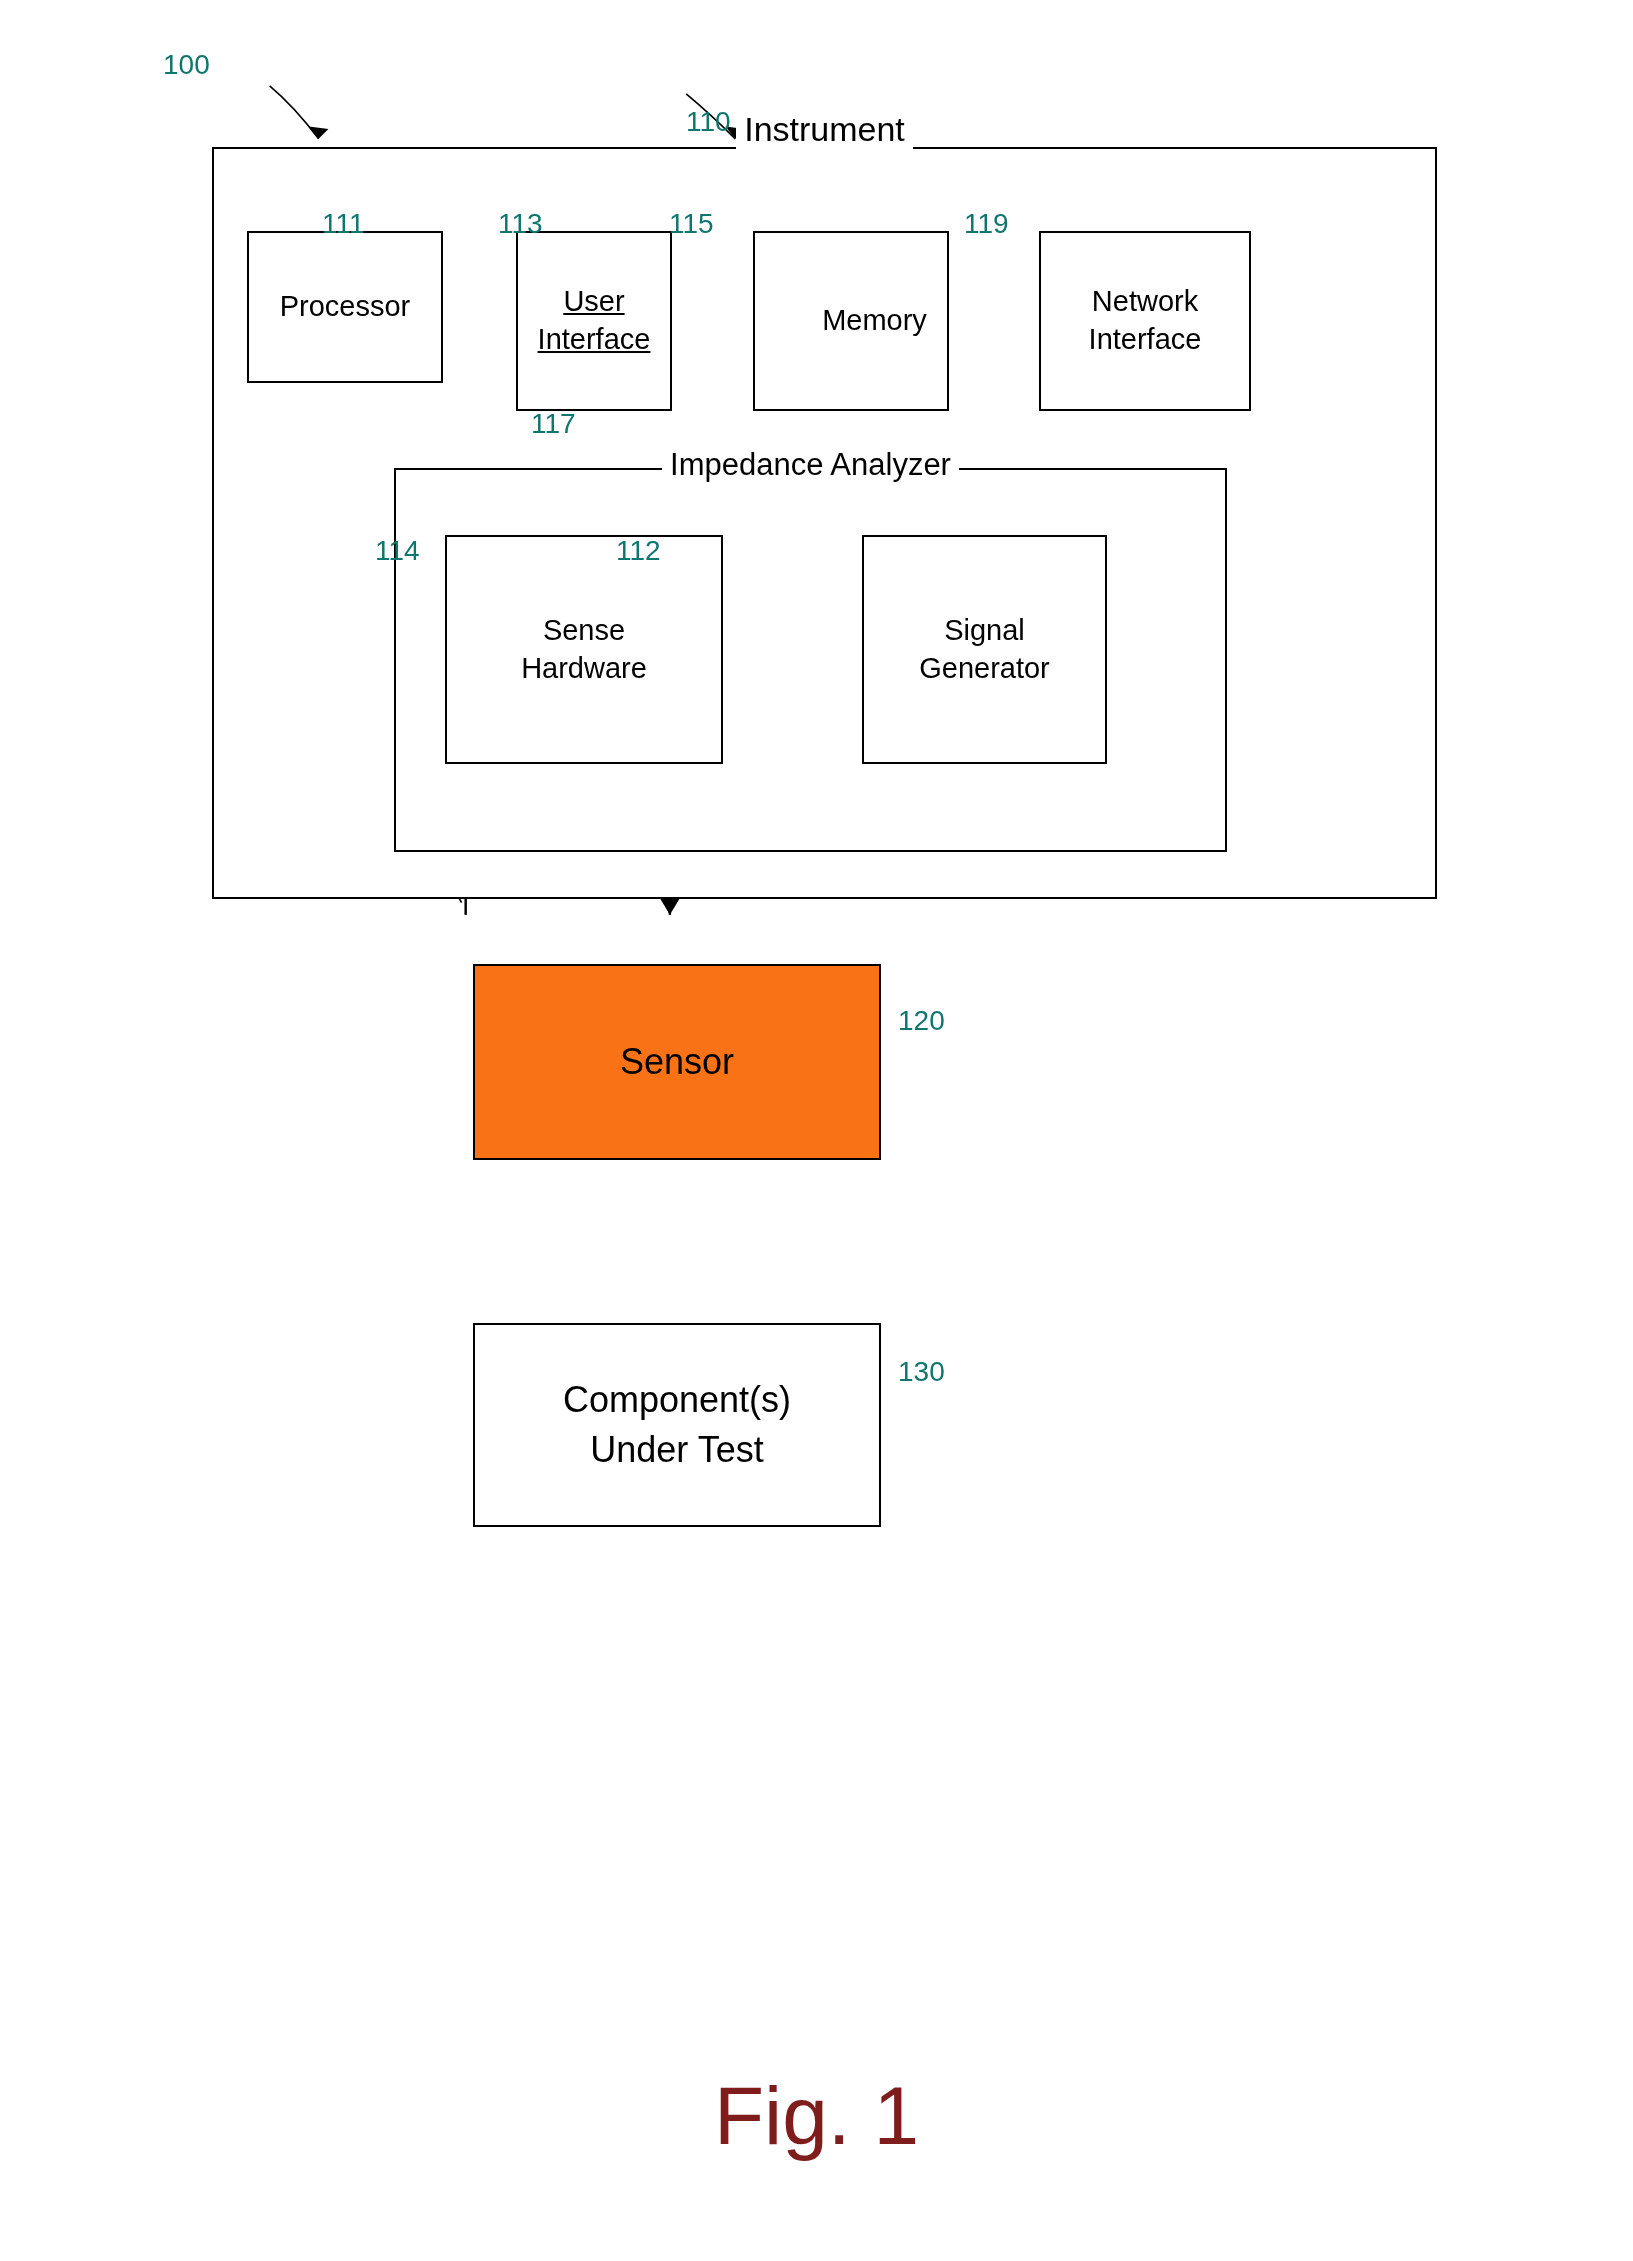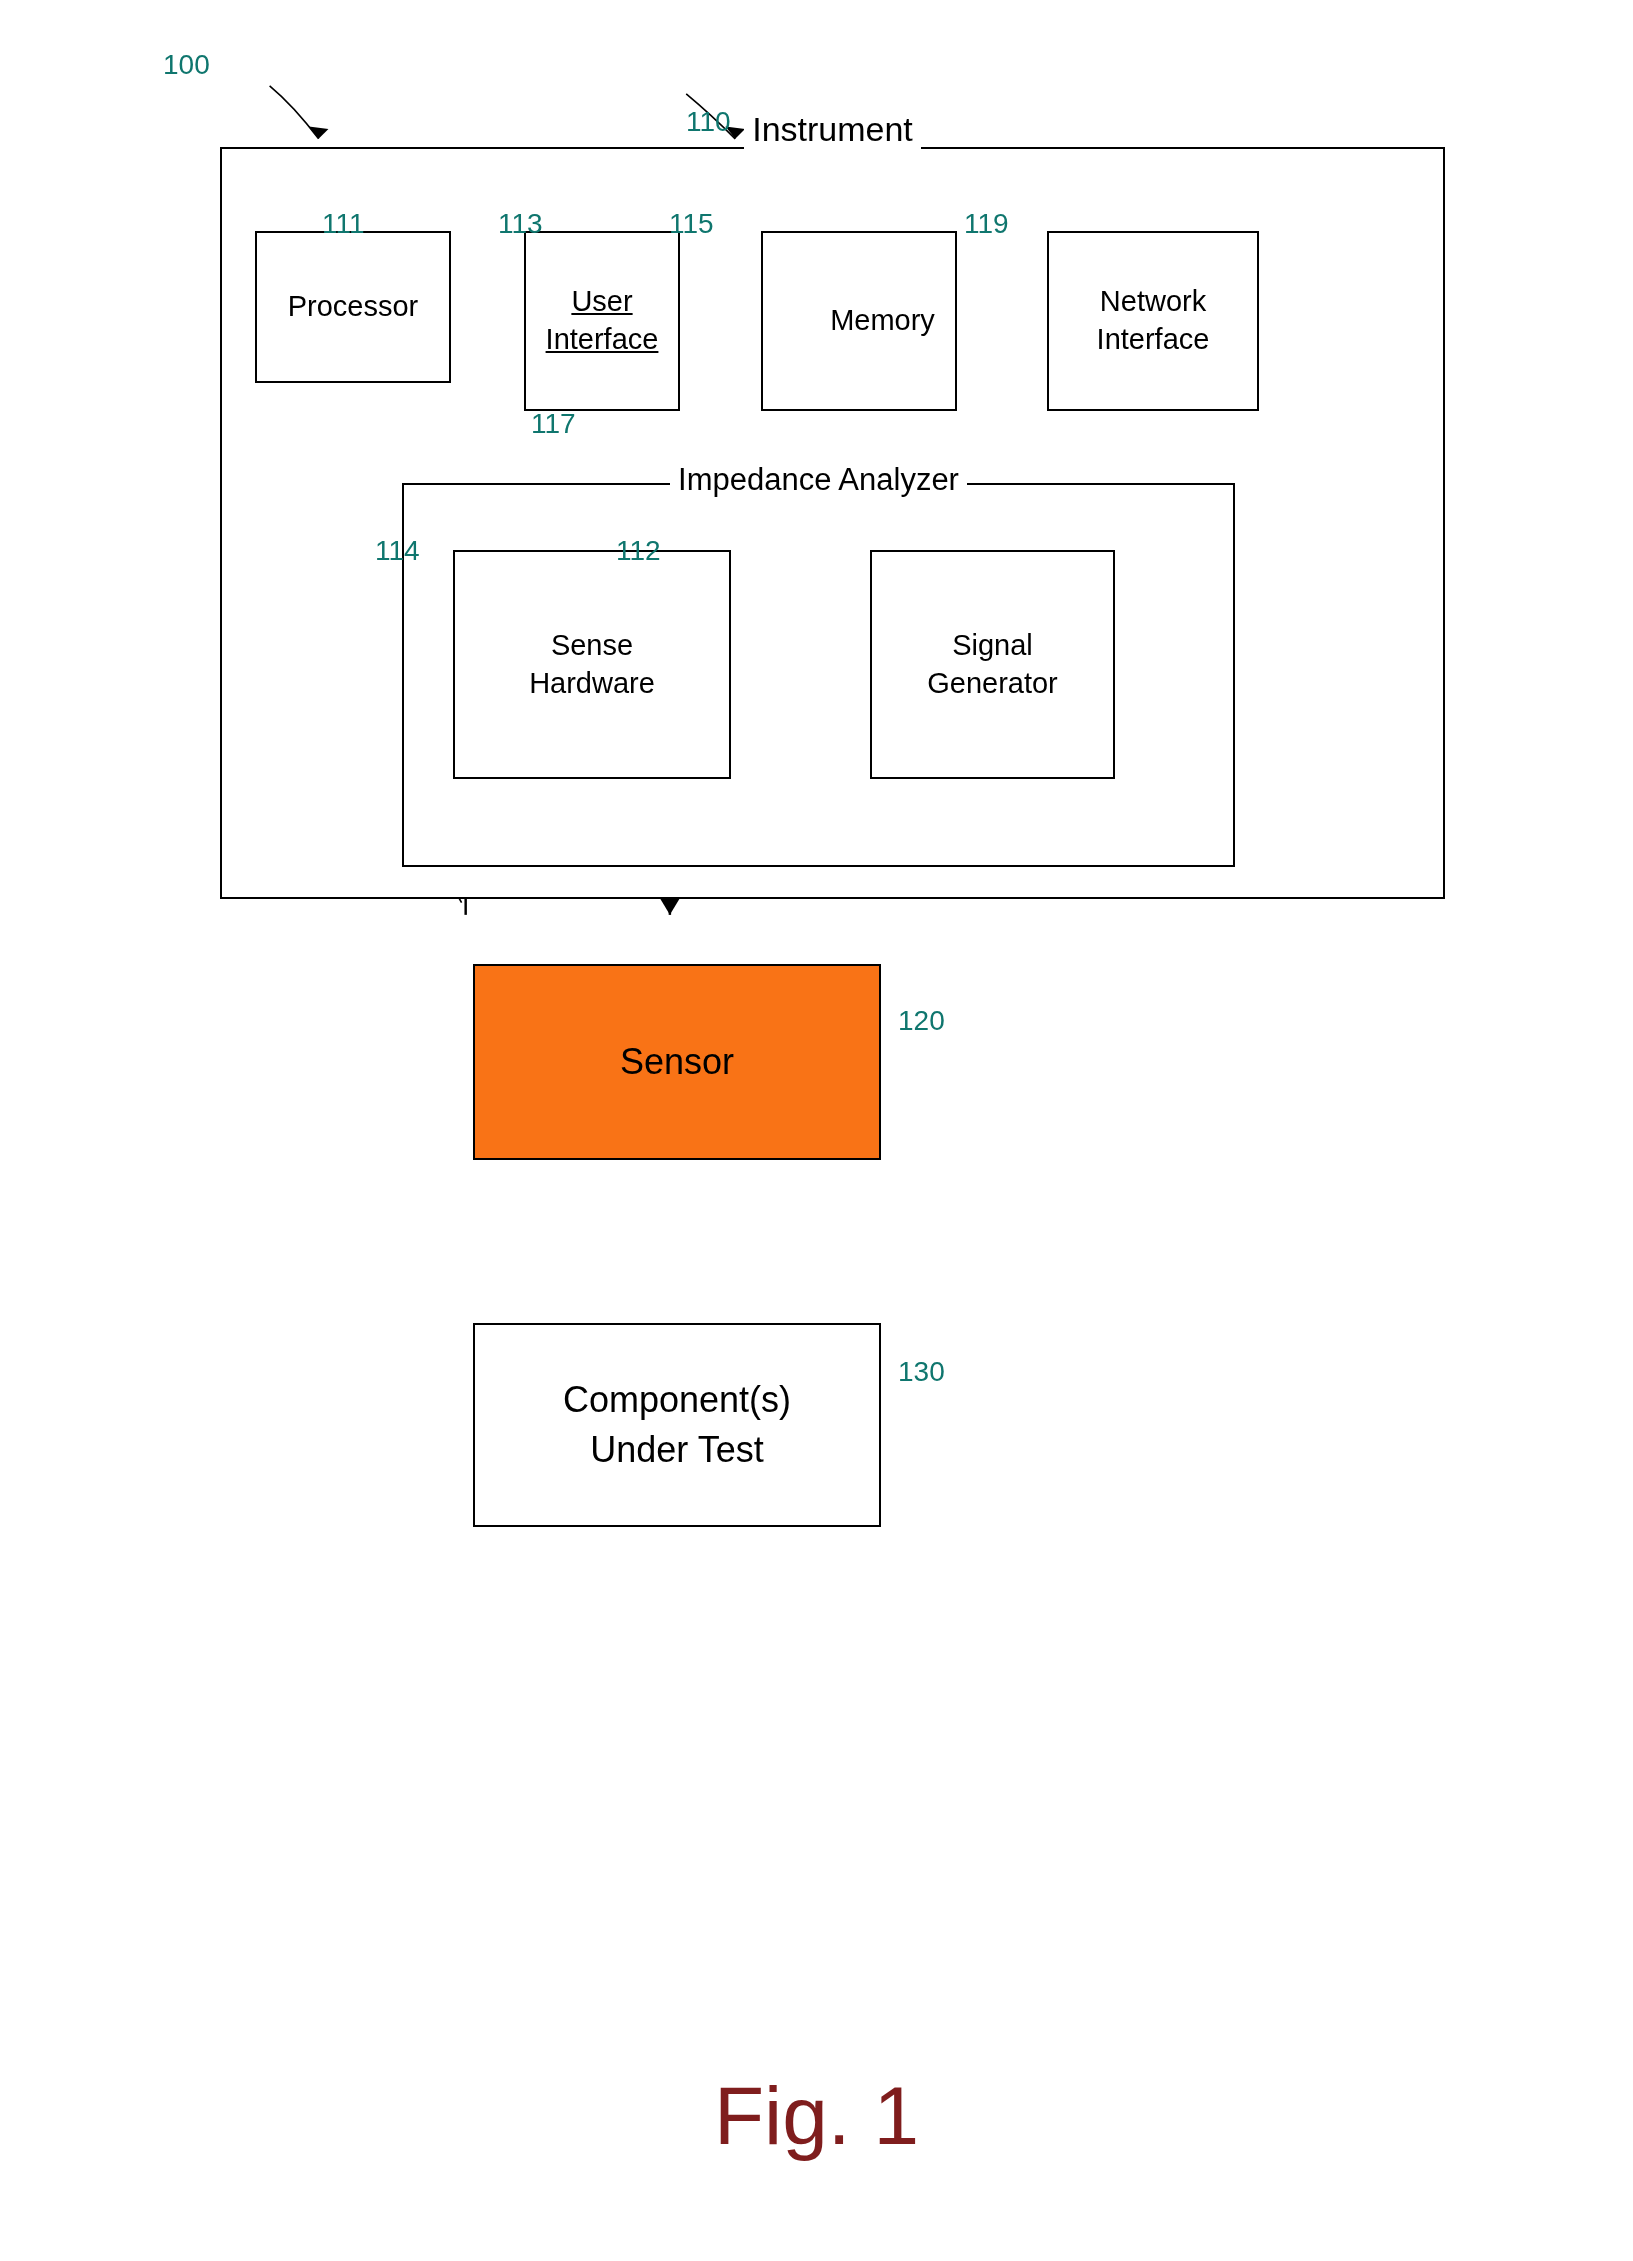--- a/index.html
+++ b/index.html
@@ -44,21 +44,20 @@
 
     
     .instrument-box {
       position: absolute;
       top: 98px;
       left: 49px;
       width: 1225px;
       height: 752px;
       border: 2.5px solid #000;
       background: #fff;
-      margin-left: 8px;
     }
 
     .instrument-title {
       position: absolute;
       top: -16.3px;
       left: 0; right: 0;
       text-align: center;
       font-size: 34px;
       background: #fff;
       padding: 0 8.2px;
@@ -120,21 +119,21 @@
     .box-network-interface {
       top: 82px;
       left: 825px;
       width: 212px;
       height: 180px;
     }
 
     
     .impedance-box {
       position: absolute;
-      top: 334px;
+      top: 319px;
       left: 180px;
       width: 833px;
       height: 384px;
       border: 2.5px solid #000;
       background: #fff;
     }
 
     .impedance-title-wrap {
       position: absolute;
       top: -23px;

